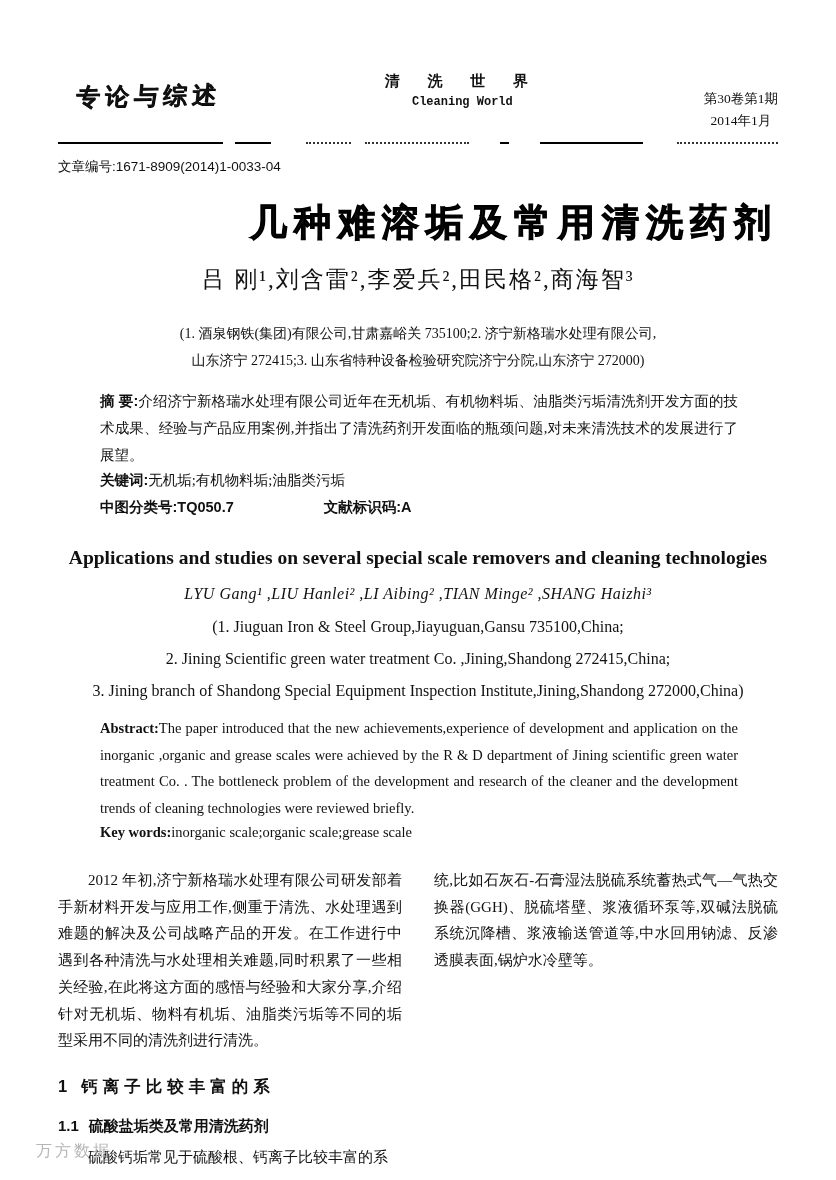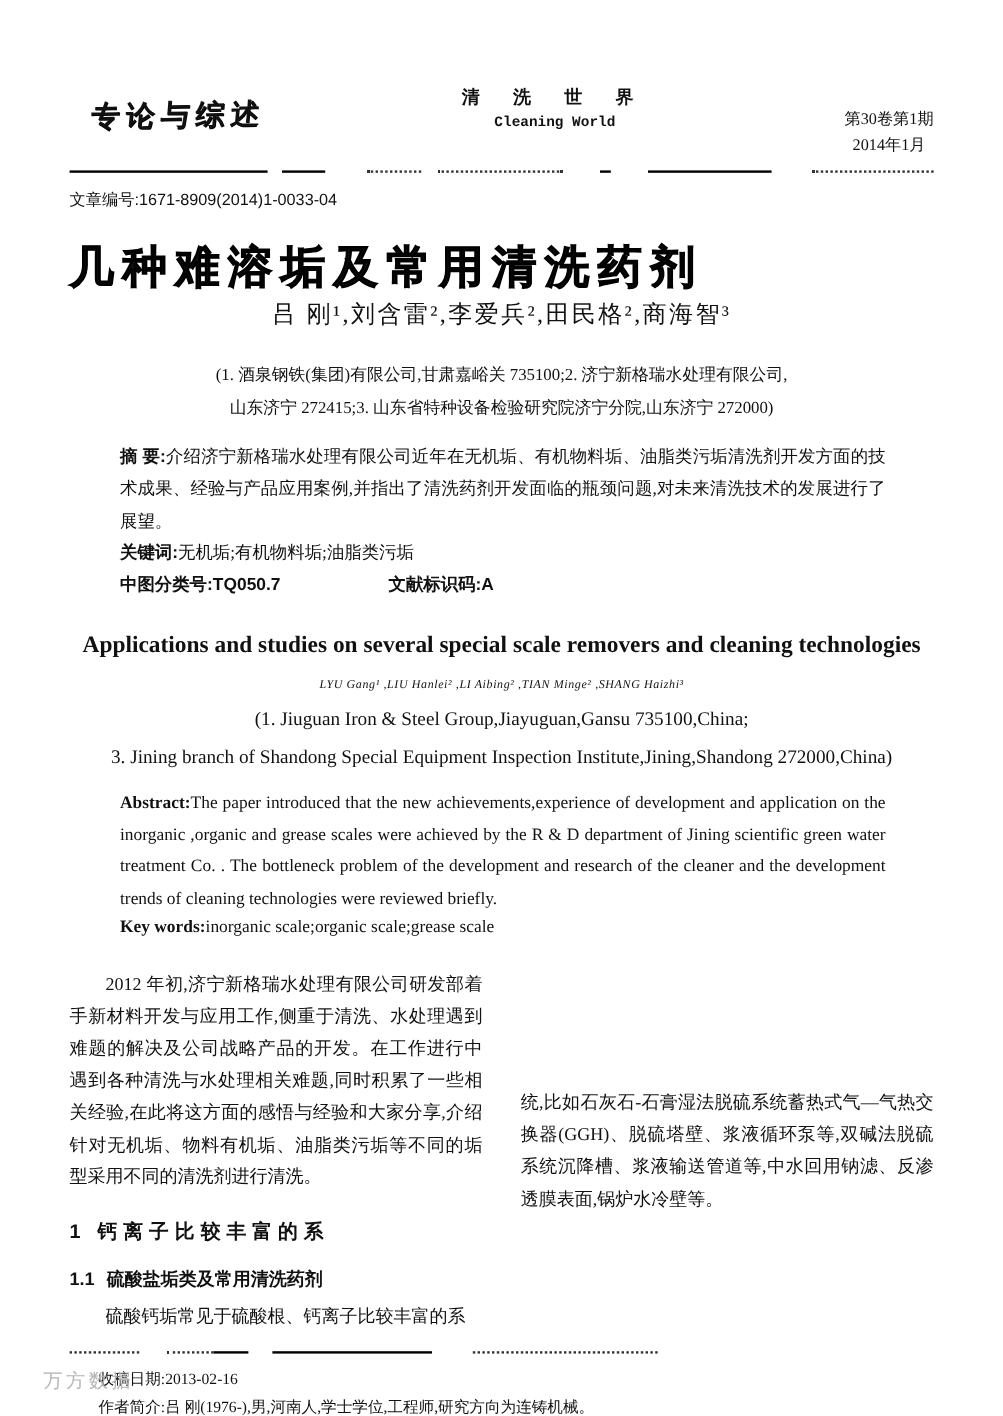--- a/index.html
+++ b/index.html
@@ -29,41 +29,41 @@
   .issue-box { text-align: center; font-size: 13.5px; line-height: 1.6; margin-top: 18px; }
   .header-rule { display: flex; align-items: center; height: 3px; margin-top: 10px; }
   .header-rule .seg { height: 0; flex-grow: 0; }
   .seg-solid { border-top: 2px solid #000; }
   .seg-dot { border-top: 2px dotted #333; }
   .seg-gap { border-top: none; }
   
   .article-id { font-size: 13.5px; margin-top: 14px; font-family: "Liberation Sans", sans-serif; }
   
   .title-cn {
-    text-align: left; font-family: "Liberation Sans", "DejaVu Sans", sans-serif;
+    text-align: right; font-family: "Liberation Sans", "DejaVu Sans", sans-serif;
     font-weight: 900; font-size: 37px; letter-spacing: 7px; margin-top: 22px;
     -webkit-text-stroke: 1px #000;
   }
-  .authors-cn { text-align: center; font-size: 20px; margin-top: 0; letter-spacing: 2px; }
+  .authors-cn { text-align: center; font-size: 23px; margin-top: 16px; letter-spacing: 2px; }
   .affil-cn { text-align: center; font-size: 14px; line-height: 1.9; margin-top: 26px; }
   
   .abs-block { margin: 14px 40px 0 42px; font-size: 14.5px; line-height: 1.85; text-align: justify; }
   .abs-label { font-weight: 700; font-family: "Liberation Sans", sans-serif; }
   .kw-line { margin: 2px 40px 0 42px; font-size: 14.5px; }
   .clc-line { margin: 8px 40px 0 42px; font-size: 14.5px; font-weight: 700; font-family: "Liberation Sans", sans-serif; }
   .clc-line .gap { display: inline-block; width: 90px; }
   
   .title-en { text-align: center; font-size: 19.5px; font-weight: 700; margin-top: 30px; font-family: "Liberation Serif", serif; }
-  .authors-en { text-align: center; font-size: 10px; font-style: italic; margin-top: 16px; letter-spacing: 0.5px; }
+  .authors-en { text-align: center; font-size: 16px; font-style: italic; margin-top: 16px; letter-spacing: 0.5px; }
   .affil-en { text-align: center; font-size: 16px; line-height: 2.0; margin-top: 8px; }
   .abs-en { margin: 8px 40px 0 42px; font-size: 14.5px; line-height: 1.85; text-align: justify; }
   .kw-en { margin: 2px 40px 0 42px; font-size: 14.5px; }
   .bold-label { font-weight: 700; }
   
-  .body-cols { display: flex; gap: 32px; margin-top: 26px; align-items: center; }
+  .body-cols { display: flex; gap: 32px; margin-top: 26px; }
   .bcol { width: 348px; font-size: 15px; line-height: 1.78; text-align: justify; }
   .bcol p { margin: 0; text-indent: 2em; }
   .h1 {
     font-family: "Liberation Sans", sans-serif; font-weight: 700;
     font-size: 16.5px; letter-spacing: 5px; margin: 18px 0 12px 0;
   }
   .h1 .num { letter-spacing: 0; margin-right: 14px; }
   .h2 { font-family: "Liberation Sans", sans-serif; font-weight: 700; font-size: 15px; margin: 0 0 4px 0; }
   .h2 .num { margin-right: 10px; }
   
@@ -126,20 +126,21 @@
     <span class="abs-label">关键词:</span><span>无机垢;有机物料垢;油脂类污垢</span>
   </div>
   <div class="clc-line">
     <span>中图分类号:TQ050.7</span><span class="gap"></span><span>文献标识码:A</span>
   </div>
 
   <div class="title-en">Applications and studies on several special scale removers and cleaning technologies</div>
   <div class="authors-en">LYU Gang¹ ,LIU Hanlei² ,LI Aibing² ,TIAN Minge² ,SHANG Haizhi³</div>
   <div class="affil-en">
     <div>(1. Jiuguan Iron &amp; Steel Group,Jiayuguan,Gansu 735100,China;</div>
+    <div>2. Jining Scientific green water treatment Co. ,Jining,Shandong 272415,China;</div>
     <div>3. Jining branch of Shandong Special Equipment Inspection Institute,Jining,Shandong 272000,China)</div>
   </div>
 
   <div class="abs-en">
     <span class="bold-label">Abstract:</span><span>The paper introduced that the new achievements,experience of development and application on the inorganic ,organic and grease scales were achieved by the R &amp; D department of Jining scientific green water treatment Co. . The bottleneck problem of the development and research of the cleaner and the development trends of cleaning technologies were reviewed briefly.</span>
   </div>
   <div class="kw-en">
     <span class="bold-label">Key words:</span><span>inorganic scale;organic scale;grease scale</span>
   </div>
 

